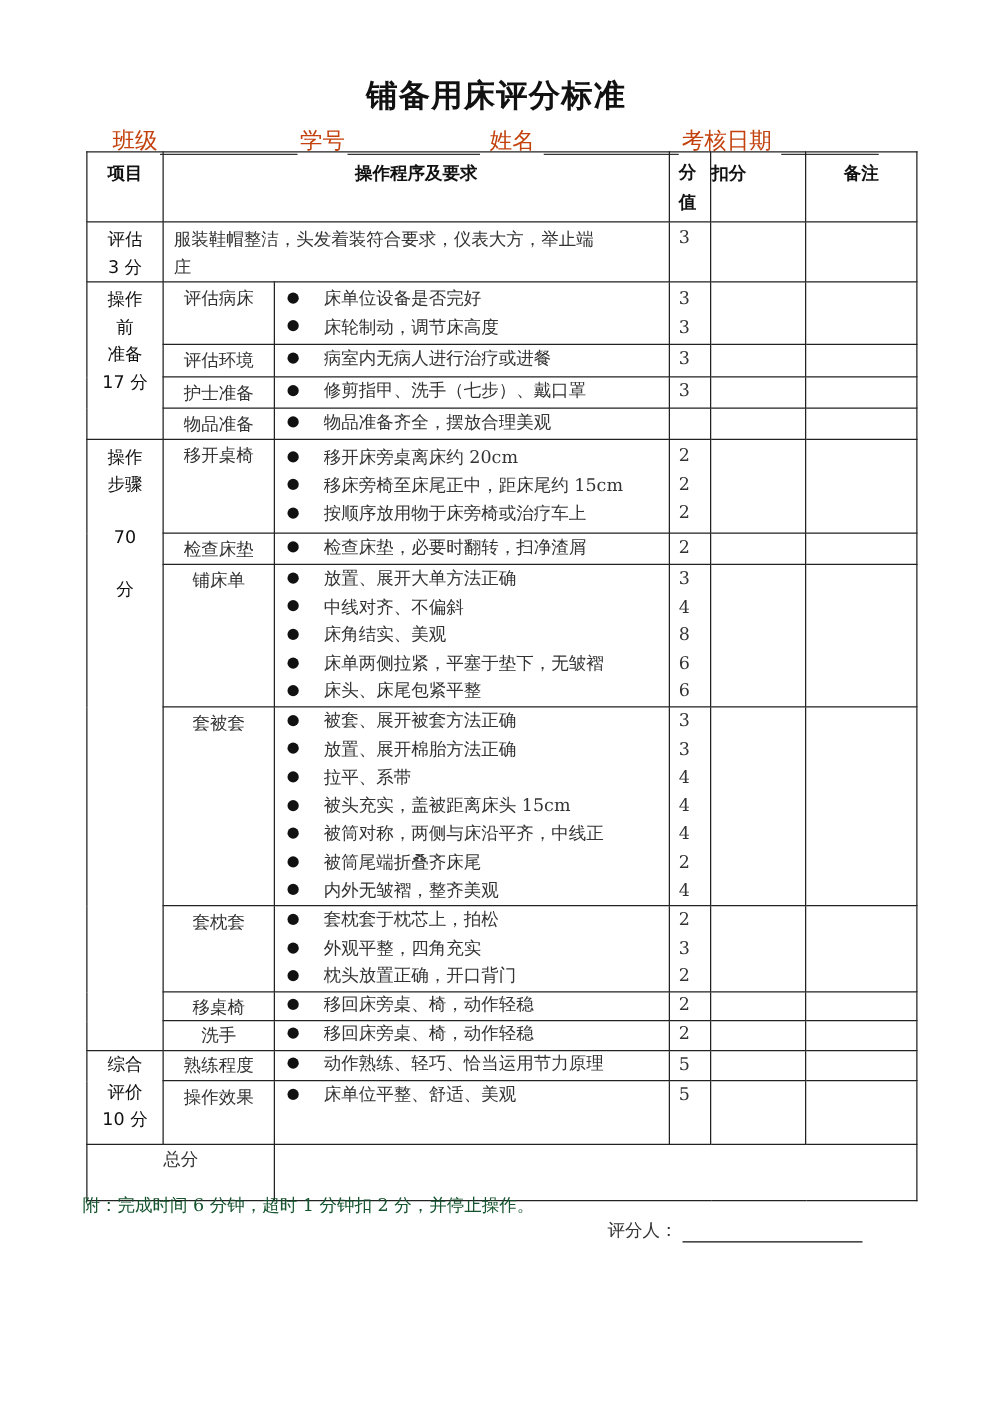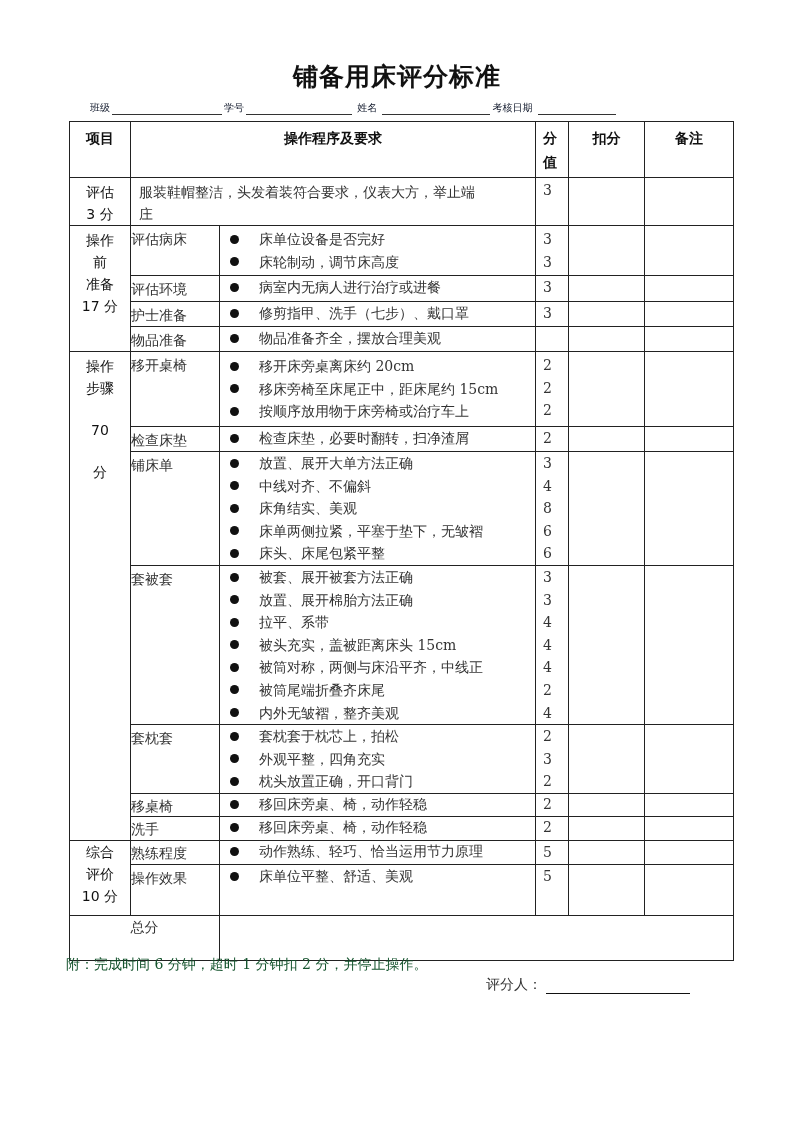--- a/index.html
+++ b/index.html
@@ -1,29 +1,29 @@
 <!DOCTYPE html>
 <html><head>
 <meta charset="utf-8">
 <style>
   html, body { margin: 0; padding: 0; background: #ffffff; }
   body { width: 794px; height: 1122px; position: relative; overflow: hidden;
          font-family: "DejaVu Serif", "Liberation Serif", serif; color: #222; }
   .title { position: absolute; top: 60px; left: 0; width: 794px; text-align: center;
            font-size: 25px; font-weight: bold; letter-spacing: 1px; color: #111;
            font-family: "DejaVu Sans", "Liberation Sans", sans-serif; }
-  .info { position: absolute; top: 100px; left: 90px; font-size: 10px; color: #0f172a; white-space: nowrap; }
+  .info { position: absolute; top: 100px; left: 90px; font-size: 18px; color: #c2410c; white-space: nowrap; }
   .info span { display: inline-block; vertical-align: bottom; }
   .blank { border-bottom: 1px solid #333; height: 14px; margin: 0 2px; }
   table.grid { position: absolute; left: 69px; top: 121px; border-collapse: collapse;
                table-layout: fixed; width: 664px; font-size: 14px; }
   table.grid td { border: 1px solid #222; padding: 0; vertical-align: top; box-sizing: border-box; }
   .hdr { font-weight: bold; font-family: "DejaVu Sans", "Liberation Sans", sans-serif; font-size: 14px; color: #111; }
   .cat { font-weight: normal; text-align: center; font-family: "DejaVu Sans", "Liberation Sans", sans-serif; color:#111; line-height: 22px; padding-top: 3px !important; }
-  .sub { text-align: left; color: #333; line-height: 22px; padding-top: 2px !important; }
+  .sub { text-align: center; color: #333; line-height: 22px; padding-top: 2px !important; }
   .req .line { height: 22.6px; line-height: 22.6px; white-space: nowrap; color: #333; }
   .bullet { display: inline-block; width: 9px; height: 9px; border-radius: 50%; background: #111;
             margin-left: 10px; margin-right: 20px; vertical-align: middle; position: relative; top: -1px; }
   .score .v { height: 22.6px; line-height: 22.6px; padding-left: 7px; color: #333; }
   .note { position: absolute; left: 66px; top: 956px; font-size: 14px; color: #14532d; }
   .signer { position: absolute; left: 486px; top: 976px; font-size: 14px; color: #333; }
   .signer .sigline { display: inline-block; width: 144px; border-bottom: 1px solid #111; height: 16px; vertical-align: bottom; margin-left: 4px; }
 </style>
 </head>
 <body>
@@ -44,21 +44,21 @@
       <col style="width:89px">
   </colgroup>
   <tbody>
       <tr style="height:56px">
     <td class="hdr" style="text-align:center;padding-top:8px">项目</td>
     <td class="hdr" colspan="2" style="text-align:center;padding-top:8px">操作程序及要求</td>
     <td class="hdr" style="padding-left:7px;line-height:24px;padding-top:4px">
       <div>分</div>
       <div>值</div>
     </td>
-    <td class="hdr" style="text-align:center;padding-top:8px">扣分</td>
+    <td class="hdr" style="padding-top:8px">扣分</td>
     <td class="hdr" style="text-align:center;padding-top:8px">备注</td>
   </tr>
 
   <tr style="height:44px">
     <td class="cat">
       <div>评估</div>
       <div>3 分</div>
     </td>
     <td colspan="2" style="padding:3px 8px 0;line-height:22px;color:#333">
       <div>服装鞋帽整洁，头发着装符合要求，仪表大方，举止端</div>

